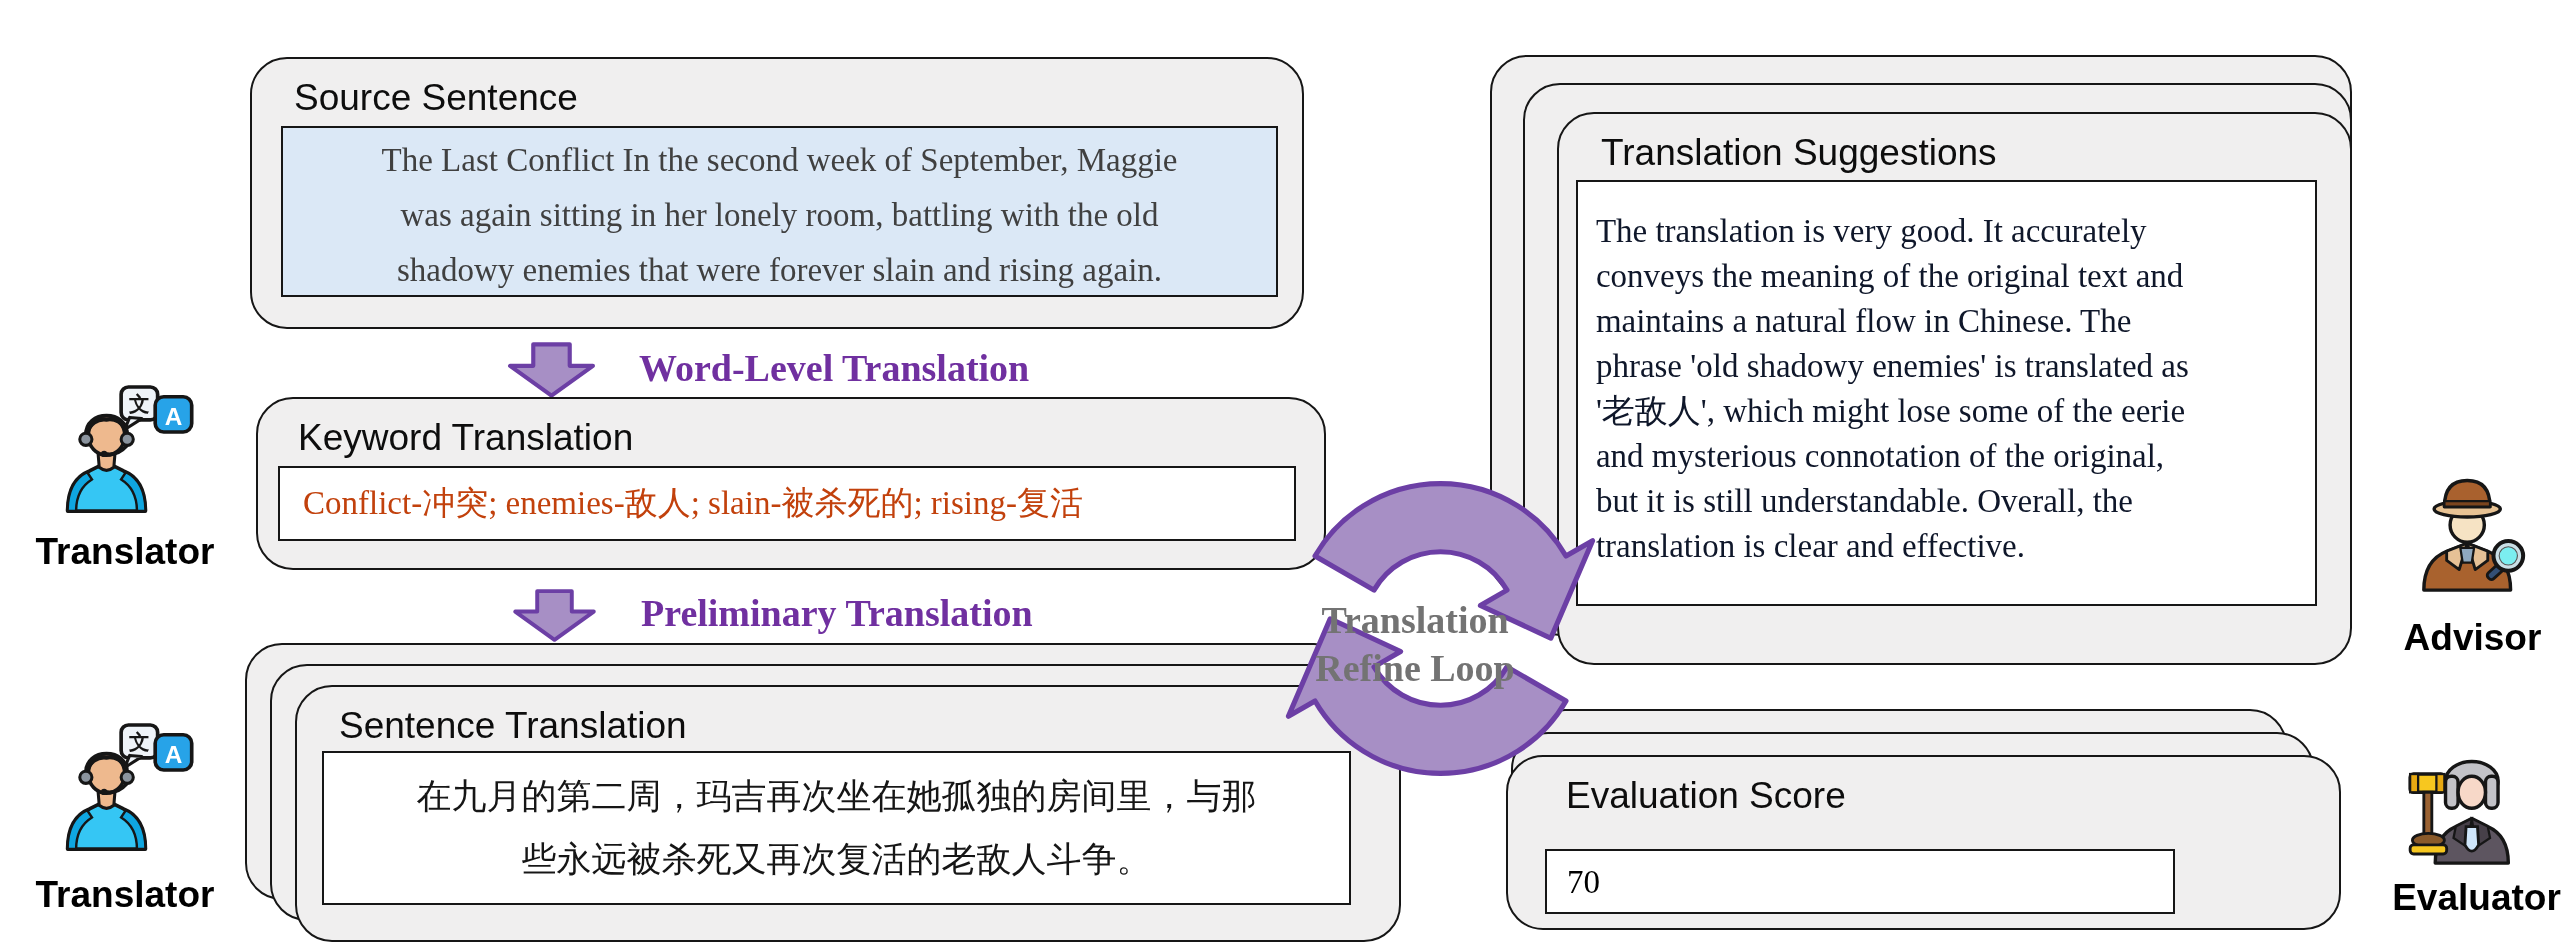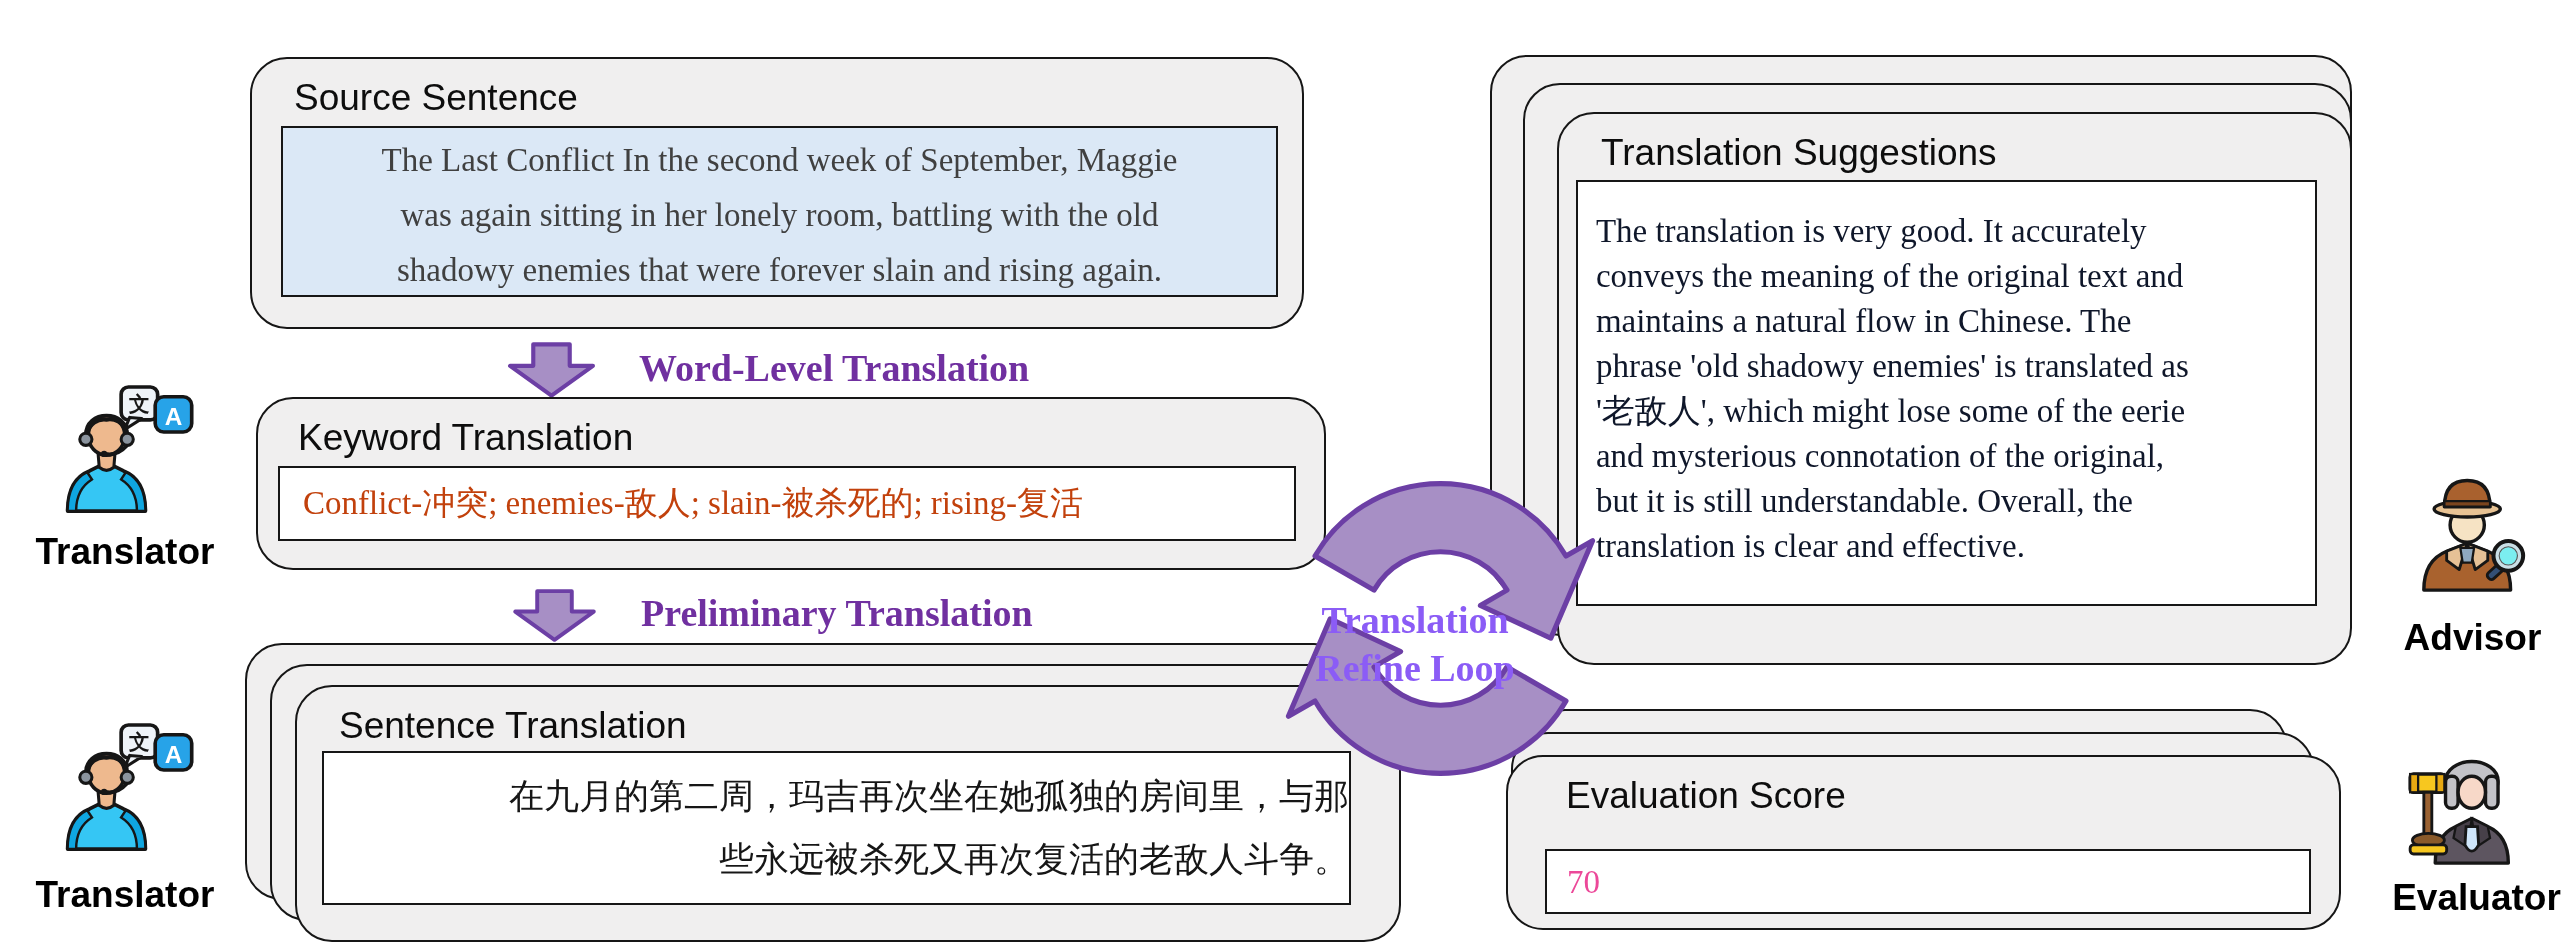--- a/index.html
+++ b/index.html
@@ -10,21 +10,21 @@
   .inner-box{position:absolute;background:#ffffff;border:2.5px solid #161616;box-sizing:border-box;}
   .card-title{position:absolute;font-family:"Liberation Sans",sans-serif;font-size:37px;color:#0d0d0d;white-space:nowrap;}
   .serif{font-family:"Liberation Serif","DejaVu Serif",serif;}
   .src-text{white-space:pre-line;text-align:center;font-size:33px;line-height:55px;color:#404040;}
   .cn-text{white-space:pre-line;text-align:center;font-size:35px;line-height:63px;color:#161616;}
   .gray{color:#c2410c;}
   .sugg-text{white-space:pre-line;font-size:33px;line-height:45px;color:#0f172a;}
   .flow-label{position:absolute;font-family:"Liberation Serif","DejaVu Serif",serif;
               font-weight:bold;font-size:38px;color:#7030a0;white-space:nowrap;}
   .loop-label{position:absolute;font-family:"Liberation Serif","DejaVu Serif",serif;
-              font-weight:bold;font-size:38px;color:#8b5cf6;white-space:pre-line;
+              font-weight:bold;font-size:38px;color:#737373;white-space:pre-line;
               text-align:center;line-height:48px;}
   .agent-label{position:absolute;font-weight:bold;font-size:37px;color:#000;text-align:center;}
 </style>
 </head>
 <body>
 
 <div class="card" style="left:250px;top:57px;width:1050px;height:268px;">
   <div class="card-title" style="left:42px;top:18.3px;">Source Sentence</div>
   <div class="inner-box serif src-text" style="left:29px;top:67px;width:997px;height:171px;background:#dbe8f6;padding-top:5px;">The Last Conflict In the second week of September, Maggie
 was again sitting in her lonely room, battling with the old
@@ -43,21 +43,21 @@
 
 <svg class="abs" style="left:508px;top:588px;" width="93" height="55" viewBox="0 0 112 70">
   <path d="M34 4 L78 4 L78 30 L106 30 L56 66 L6 30 L34 30 Z" fill="#a78fc5" stroke="#6c3fa5" stroke-width="5" stroke-linejoin="round"></path>
 </svg>
 <div class="flow-label" style="left:641px;top:591px;">Preliminary Translation</div>
 
 <div class="card" style="left:245px;top:643px;width:1102px;height:253px;z-index:1;"></div>
 <div class="card" style="left:270px;top:664px;width:1102px;height:253px;z-index:2;"></div>
 <div class="card" style="left:295px;top:685px;width:1102px;height:253px;z-index:3;">
   <div class="card-title" style="left:42px;top:18.3px;">Sentence Translation</div>
-  <div class="inner-box serif cn-text" style="left:25px;top:64px;width:1029px;height:154px;padding-top:11.6px;text-align:right;">在九月的第二周，玛吉再次坐在她孤独的房间里，与那
+  <div class="inner-box serif cn-text" style="left:25px;top:64px;width:1029px;height:154px;padding-top:11.6px;">在九月的第二周，玛吉再次坐在她孤独的房间里，与那
 些永远被杀死又再次复活的老敌人斗争。</div>
 </div>
 
 <svg class="abs" style="left:1270px;top:458px;z-index:10;" width="341" height="341" viewBox="0 0 200 200">
   <path d="M26.4 57.5 A85 85 0 0 1 173.6 57.5 L189.2 48.5 L164.7 105.7 L123.4 86.5 L139 77.5 A45 45 0 0 0 61 77.5 Z" fill="#a78fc5" stroke="#6c3fa5" stroke-width="3" stroke-linejoin="round"></path>
   <path d="M26.4 57.5 A85 85 0 0 1 173.6 57.5 L189.2 48.5 L164.7 105.7 L123.4 86.5 L139 77.5 A45 45 0 0 0 61 77.5 Z" fill="#a78fc5" stroke="#6c3fa5" stroke-width="3" stroke-linejoin="round" transform="rotate(180 100 100)"></path>
 </svg>
 <div class="loop-label" style="left:1265px;top:596px;width:300px;z-index:11;">Translation
 Refine Loop</div>
 
@@ -72,21 +72,21 @@
 '老敌人', which might lose some of the eerie
 and mysterious connotation of the original,
 but it is still understandable. Overall, the
 translation is clear and effective.</div>
 </div>
 
 <div class="card" style="left:1528px;top:709px;width:755px;height:191px;z-index:1;"></div>
 <div class="card" style="left:1511px;top:732px;width:799px;height:191px;z-index:2;"></div>
 <div class="card" style="left:1506px;top:755px;width:831px;height:171px;z-index:3;">
   <div class="card-title" style="left:58px;top:18.3px;">Evaluation Score</div>
-  <div class="inner-box serif" style="left:37px;top:92px;width:766px;height:65px;font-size:33px;line-height:62px;color:#ec4899;padding-left:20px;">70</div>
+  <div class="inner-box serif" style="left:37px;top:92px;width:630px;height:65px;font-size:33px;line-height:62px;color:#000000;padding-left:20px;">70</div>
 </div>
 
 <svg class="abs" style="left:53px;top:383px;" width="146" height="143" viewBox="0 0 120 115">
   <path d="M12 104 Q12 78 30 71 L44 64 L58 71 Q76 78 76 104 Z" fill="#35c6f4" stroke="#161616" stroke-width="3" stroke-linejoin="round"></path>
   <path d="M12 104 Q12 80 28 72 L32 78 Q19 86 19 104 Z" fill="#0fa6e0" stroke="#161616" stroke-width="2"></path>
   <path d="M76 104 Q76 80 60 72 L56 78 Q69 86 69 104 Z" fill="#0fa6e0" stroke="#161616" stroke-width="2"></path>
   <path d="M37 56 L51 56 L50 68 Q44 73 38 68 Z" fill="#eeb98e" stroke="#161616" stroke-width="2.5"></path>
   <ellipse cx="44" cy="42" rx="15" ry="16" fill="#eeb98e" stroke="#161616" stroke-width="3"></ellipse>
   <path d="M27 42 C26 20 62 20 61 42 C58 30 50 28 44 29 C37 28 30 32 27 42 Z" fill="#6d5146" stroke="#161616" stroke-width="3" stroke-linejoin="round"></path>
   <circle cx="27" cy="45" r="5" fill="#8b949e" stroke="#161616" stroke-width="2.5"></circle>

